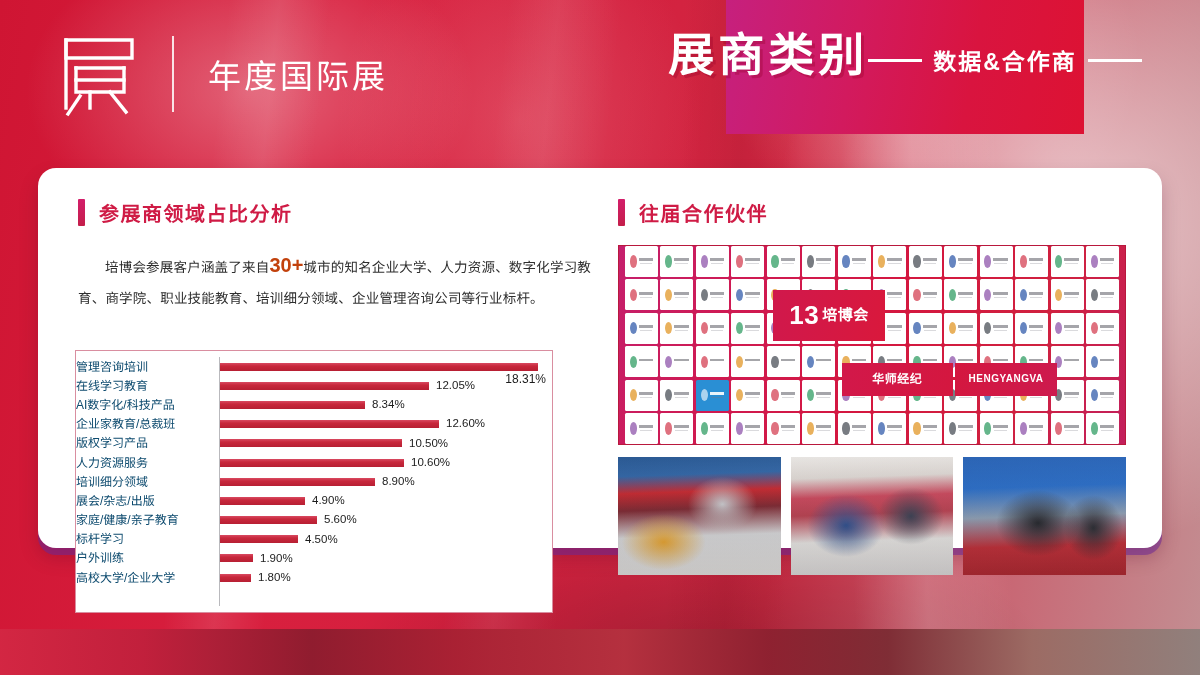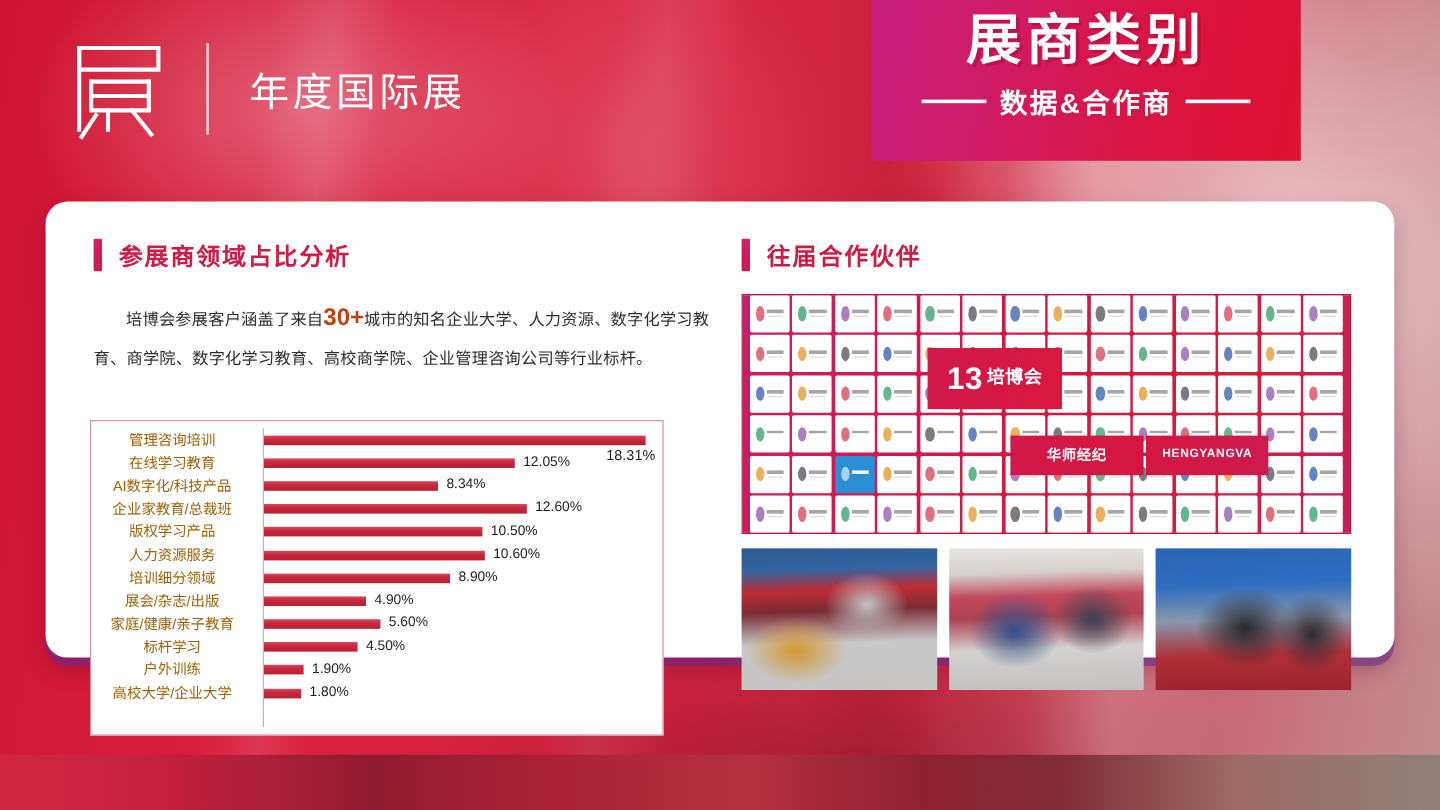--- a/index.html
+++ b/index.html
@@ -88,21 +88,21 @@
   
   .banner {
     position: absolute;
     left: 726px;
     top: 0;
     width: 358px;
     height: 134px;
     background: linear-gradient(100deg, #c6207e 0%, #d21a5e 36%, #d9143f 68%, #dd1233 100%);
     z-index: 6;
     display: flex;
-    flex-direction: column;
+    flex-direction: row;
     align-items: center;
     justify-content: center;
     padding-bottom: 24px;
   }
   .banner-title {
     color: #ffffff;
     font-size: 46px;
     font-weight: bold;
     letter-spacing: 4px;
     line-height: 1.06;
@@ -221,23 +221,23 @@
   .bar-row {
     position: relative;
     height: 19.2px;
     display: flex;
     align-items: center;
   }
   .bar-label {
     position: absolute;
     left: 0;
     width: 135px;
-    text-align: center;
+    text-align: left;
     font-size: 12px;
-    color: #a16207;
+    color: #0c4a6e;
     line-height: 1;
     white-space: nowrap;
   }
   .bar-track {
     position: absolute;
     left: 144px;
     right: 2px;
     height: 100%;
     display: flex;
     align-items: center;
@@ -435,21 +435,21 @@
     </div>
   </div>
 
   <div class="card">
 
     <div class="col-left">
       <div class="sec-head">
         <span class="sec-bar"></span>
         <span class="sec-title">参展商领域占比分析</span>
       </div>
-      <p class="intro"><span>培博会参展客户涵盖了来自</span><span class="hl">30+</span><span>城市的知名企业大学、人力资源、数字化学习教育、商学院、数字化学习教育、高校商学院、企业管理咨询公司等行业标杆。</span></p>
+      <p class="intro"><span>培博会参展客户涵盖了来自</span><span class="hl">30+</span><span>城市的知名企业大学、人力资源、数字化学习教育、商学院、职业技能教育、培训细分领域、企业管理咨询公司等行业标杆。</span></p>
     </div>
 
     <div class="col-right">
       <div class="sec-head">
         <span class="sec-bar"></span>
         <span class="sec-title">往届合作伙伴</span>
       </div>
 
       <div class="logo-wall">
         <div class="wall-grid" id="wall-grid">

